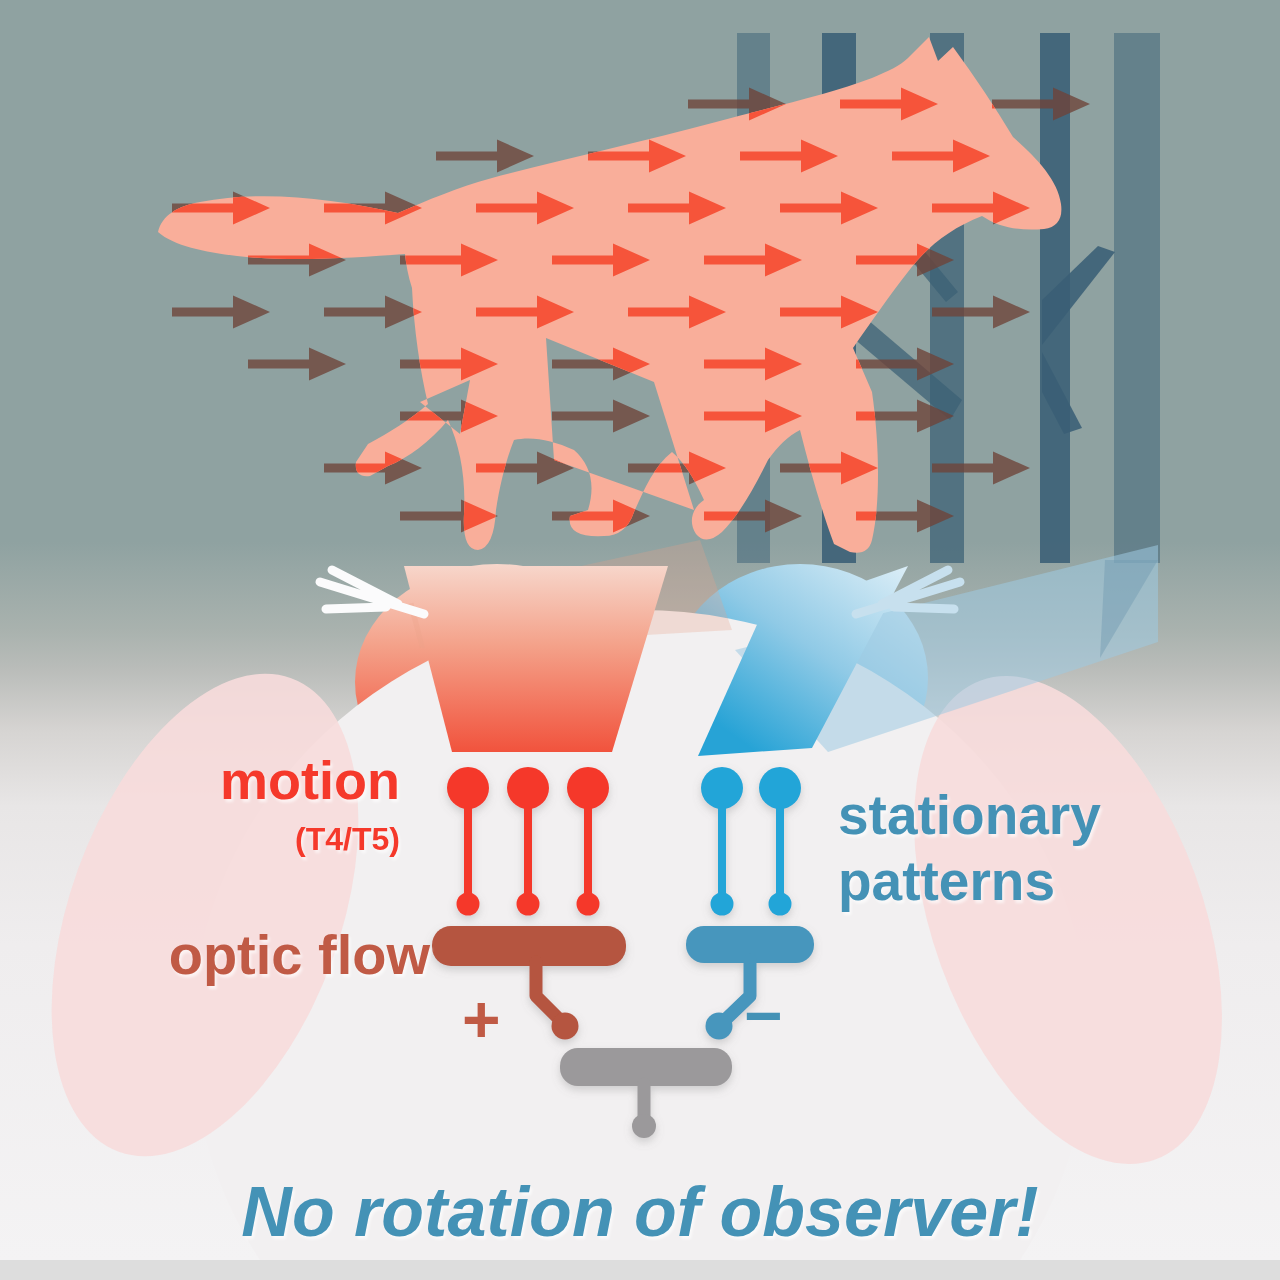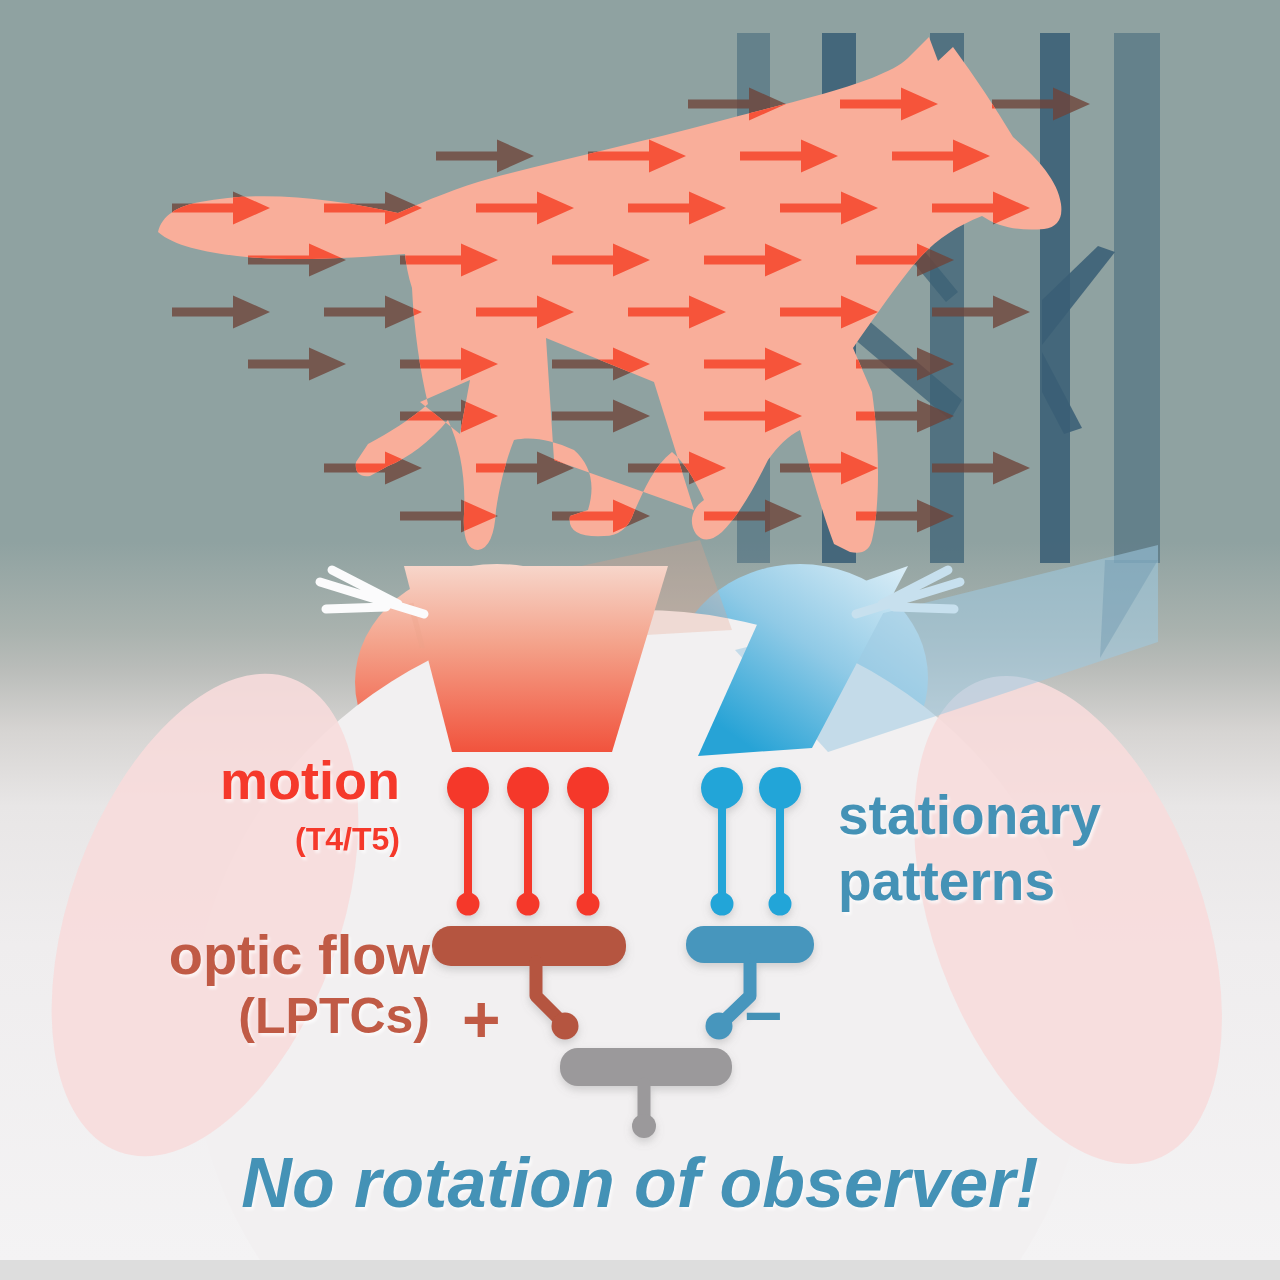--- a/index.html
+++ b/index.html
@@ -46,21 +46,21 @@
   .label-motion .l2{font-size:32px;line-height:58px;}
   .label-optic{left:88px;top:912px;width:342px;text-align:right;color:var(--text_brick);margin-top:12px;}
   .label-optic .l1{font-size:56px;line-height:62px;}
   .label-optic .l2{font-size:50px;line-height:60px;}
   .label-stationary{left:838px;top:782px;text-align:left;color:var(--text_blue);}
   .label-stationary .l1{font-size:55px;line-height:66px;white-space:pre-line;}
   .label-stationary .l2{font-size:48px;line-height:60px;}
   .sign{position:absolute;font-weight:bold;font-size:66px;line-height:66px;}
   .sign-plus{left:462px;top:986px;color:var(--text_brick);}
   .sign-minus{left:744px;top:982px;color:var(--text_blue);}
-  .caption{position:absolute;left:0;top:1143px;width:1280px;text-align:center;
+  .caption{position:absolute;left:0;top:1172px;width:1280px;text-align:center;
     font-size:70px;font-style:italic;font-weight:bold;color:var(--text_blue);
     text-shadow:2px 3px 3px rgba(255,255,255,.65);}
 </style>
 </head>
 <body>
 
 <div class="stage">
 
   <svg id="scene-svg" width="1280" height="1280" viewBox="0 0 1280 1280">
     <defs>
@@ -283,21 +283,20 @@
       <circle class="bar-gray" cx="644" cy="1126" r="12"></circle>
     </g>
   </svg>
 
   <div class="lbl label-motion">
     <span class="l1">motion</span>
     <span class="l2">(T4/T5)</span>
   </div>
   <div class="lbl label-optic">
     <span class="l1">optic flow</span>
-    <span class="l2">(LPTCs)</span>
   </div>
   <div class="lbl label-stationary">
     <span class="l1">stationary
 patterns</span>
   </div>
   <div class="sign sign-plus">+</div>
   <div class="sign sign-minus">−</div>
   <div class="caption">No rotation of observer!</div>
 </div>
 

